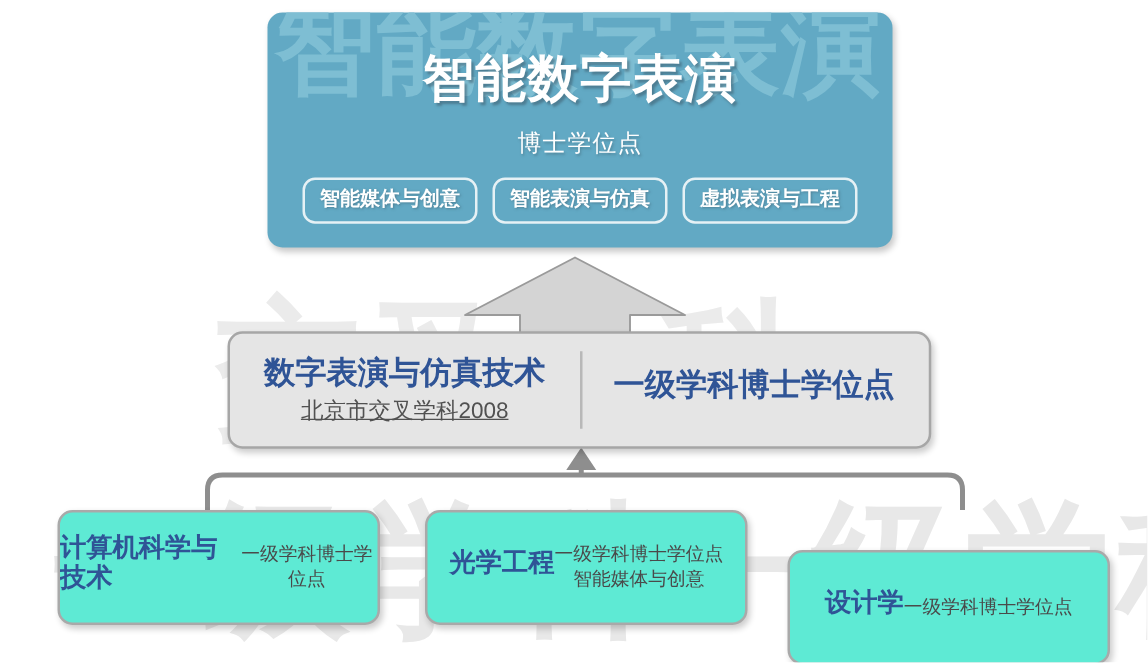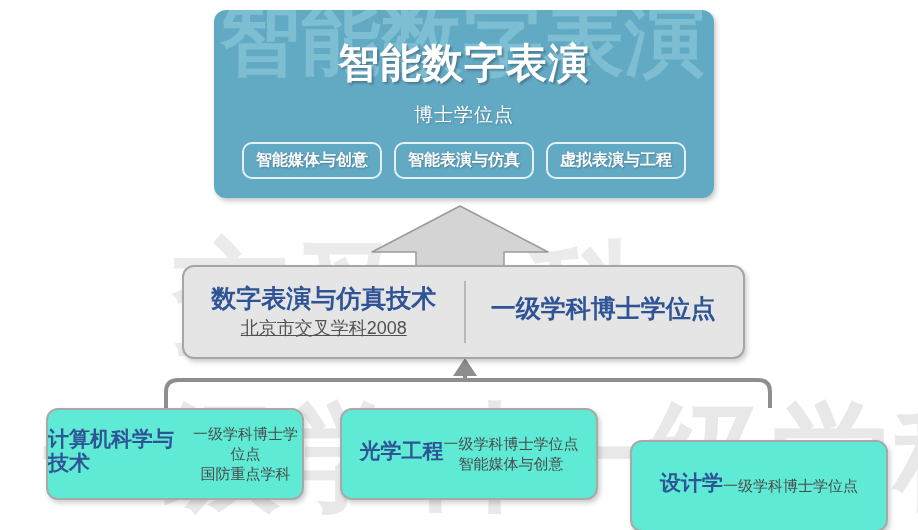--- a/index.html
+++ b/index.html
@@ -243,21 +243,20 @@
     <div id="mid-divider"></div>
     <div class="mid-col">
       <div class="mid-title">一级学科博士学位点</div>
     </div>
   </div>
 
   <div class="bot-card" id="bot-card-0">
     <div class="bot-title">计算机科学与技术</div>
     <div class="bot-sub">
       <div>一级学科博士学位点</div>
-      <div>国防重点学科</div>
     </div>
   </div>
 
   <div class="bot-card" id="bot-card-1">
     <div class="bot-title">光学工程</div>
     <div class="bot-sub">
       <div>一级学科博士学位点</div>
       <div>智能媒体与创意</div>
     </div>
   </div>

